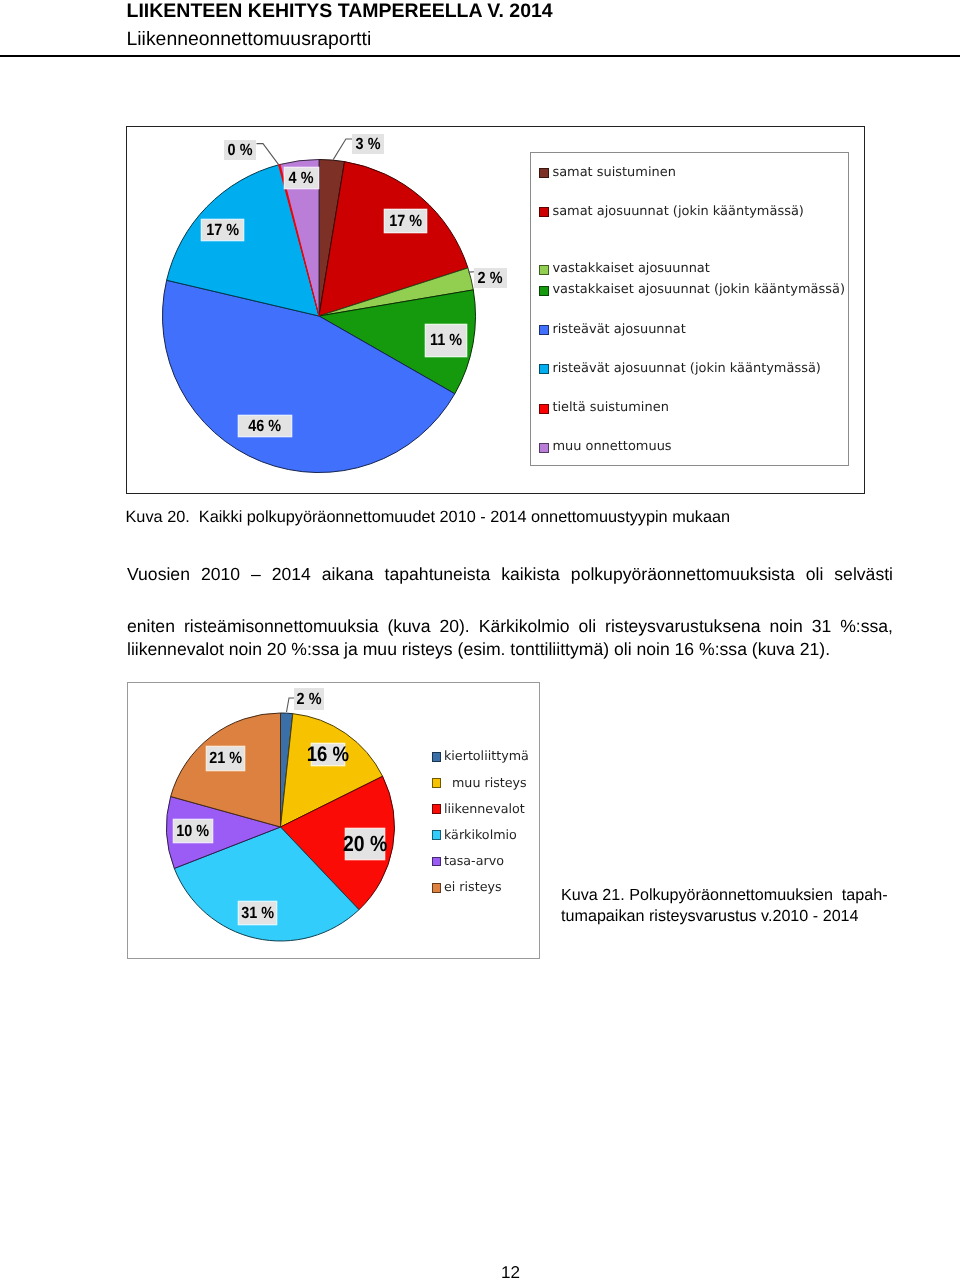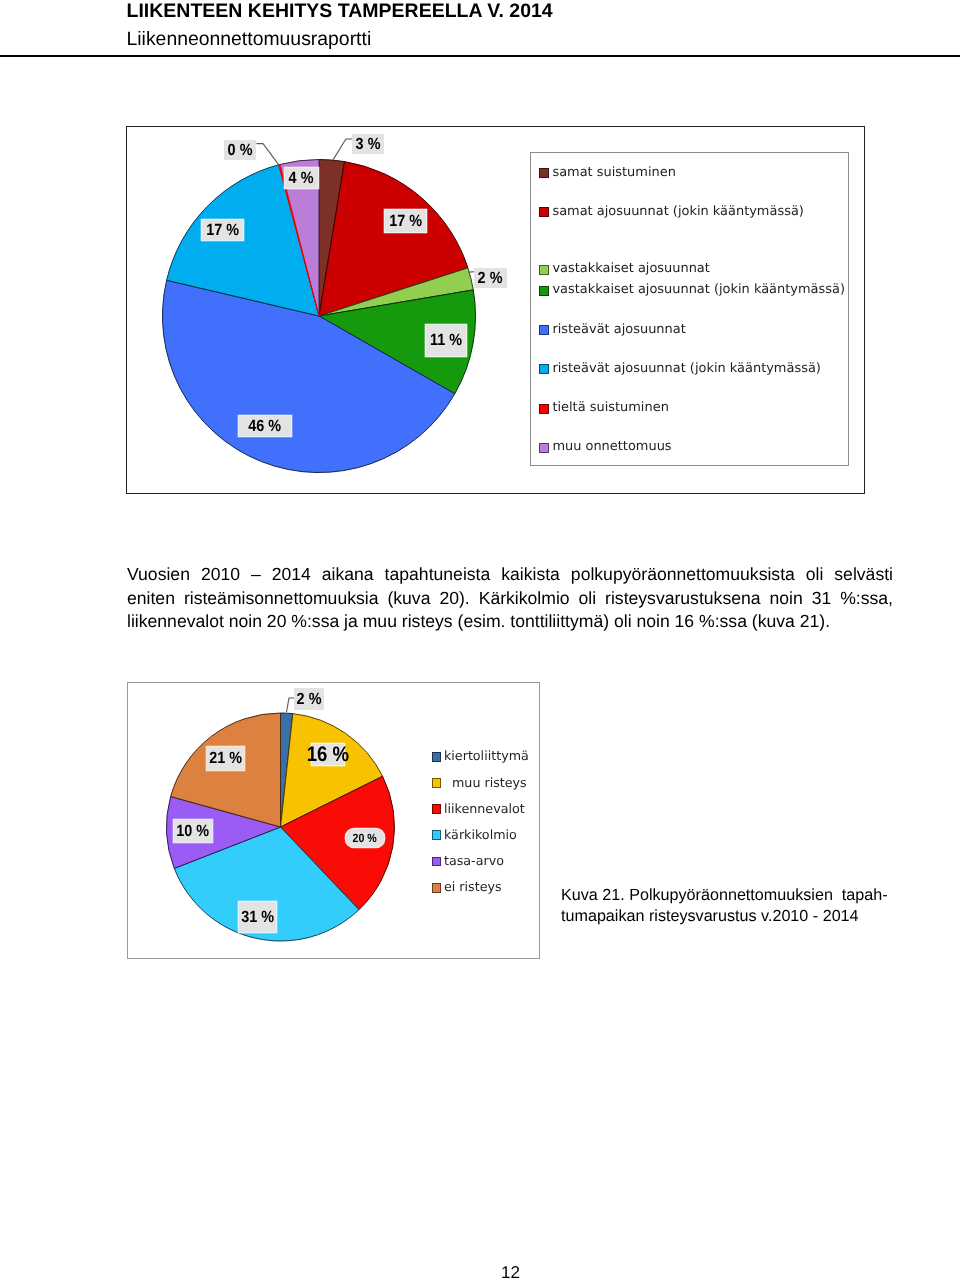--- a/index.html
+++ b/index.html
@@ -109,24 +109,25 @@
         <span class="dl-t">17 %</span>
       </div>
       <div class="dlabel" style="left: 224px; top: 140px; width: 32px; height: 20px; font-size: 16.3px;">
         <span class="dl-t">0 %</span>
       </div>
       <div class="dlabel" style="left: 285px; top: 168px; width: 33px; height: 20px; font-size: 16.3px; box-shadow: rgb(244, 234, 247) 0px 0px 0px 1.3px;">
         <span class="dl-t">4 %</span>
       </div>
     </div>
 
+  <div class="capt" id="capt20">Kuva 20.  Kaikki polkupyöräonnettomuudet 2010 - 2014 onnettomuustyypin mukaan</div>
 
   <div class="body-t" id="bodytext">
     <div style="word-spacing: 6.068px;">Vuosien 2010 – 2014 aikana tapahtuneista kaikista polkupyöräonnettomuuksista oli selvästi</div>
-    <div style="word-spacing: 4.056px;">eniten risteämisonnettomuuksia (kuva 20). Kärkikolmio oli risteysvarustuksena noin 31 %:ssa,</div>
+    <div style="word-spacing: 4.056px; margin-top: 28px;">eniten risteämisonnettomuuksia (kuva 20). Kärkikolmio oli risteysvarustuksena noin 31 %:ssa,</div>
     <div>liikennevalot noin 20 %:ssa ja muu risteys (esim. tonttiliittymä) oli noin 16 %:ssa (kuva 21).</div>
   </div>
 
   <div class="chart-box" id="chart2"></div>
   <svg class="ovl" width="960" height="1279" viewBox="0 0 960 1279">
     <g id="slices2">
         <path d="M 280.5 827 L 280.50 713.00 A 114 114 0 0 1 292.81 713.67 Z" fill="#3b6fa8" stroke="rgb(19,36,54)" stroke-width="1" stroke-linejoin="round"></path>
         <path d="M 280.5 827 L 292.81 713.67 A 114 114 0 0 1 382.61 776.31 Z" fill="#f7c300" stroke="rgb(79,62,0)" stroke-width="1" stroke-linejoin="round"></path>
         <path d="M 280.5 827 L 382.61 776.31 A 114 114 0 0 1 358.97 909.69 Z" fill="#fb0b06" stroke="rgb(80,4,2)" stroke-width="1" stroke-linejoin="round"></path>
         <path d="M 280.5 827 L 358.97 909.69 A 114 114 0 0 1 174.29 868.41 Z" fill="#33cdfc" stroke="rgb(16,66,81)" stroke-width="1" stroke-linejoin="round"></path>
@@ -162,24 +163,24 @@
         <span class="leg-tx" style="font-size: 12.7px;">ei risteys</span>
       </div>
     </div>
   <div id="labels2">
       <div class="dlabel" style="left: 294px; top: 688px; width: 30px; height: 22px; font-size: 16.3px;">
         <span class="dl-t">2 %</span>
       </div>
       <div class="dlabel" style="left: 312px; top: 744px; width: 32px; height: 21px; font-size: 21px; box-shadow: rgb(253, 244, 220) 0px 0px 0px 1.3px;">
         <span class="dl-t">16 %</span>
       </div>
-      <div class="dlabel" style="left: 346px; top: 829px; width: 38px; height: 18px; font-size: 12px; box-shadow: rgb(253, 230, 228) 0px 0px 0px 1.3px; border-radius: 8px;">
+      <div class="dlabel" style="left: 346px; top: 829px; width: 38px; height: 30px; font-size: 22px; box-shadow: rgb(253, 230, 228) 0px 0px 0px 1.3px;">
         <span class="dl-t">20 %</span>
       </div>
-      <div class="dlabel" style="left: 239px; top: 902px; width: 37px; height: 30px; font-size: 16.3px; box-shadow: rgb(224, 246, 254) 0px 0px 0px 1.3px;">
+      <div class="dlabel" style="left: 239px; top: 902px; width: 37px; height: 22px; font-size: 16.3px; box-shadow: rgb(224, 246, 254) 0px 0px 0px 1.3px;">
         <span class="dl-t">31 %</span>
       </div>
       <div class="dlabel" style="left: 174px; top: 820px; width: 38px; height: 22px; font-size: 16.3px; box-shadow: rgb(239, 230, 253) 0px 0px 0px 1.3px;">
         <span class="dl-t">10 %</span>
       </div>
       <div class="dlabel" style="left: 207px; top: 747px; width: 37px; height: 23px; font-size: 16.3px; box-shadow: rgb(249, 231, 216) 0px 0px 0px 1.3px;">
         <span class="dl-t">21 %</span>
       </div>
     </div>
 

